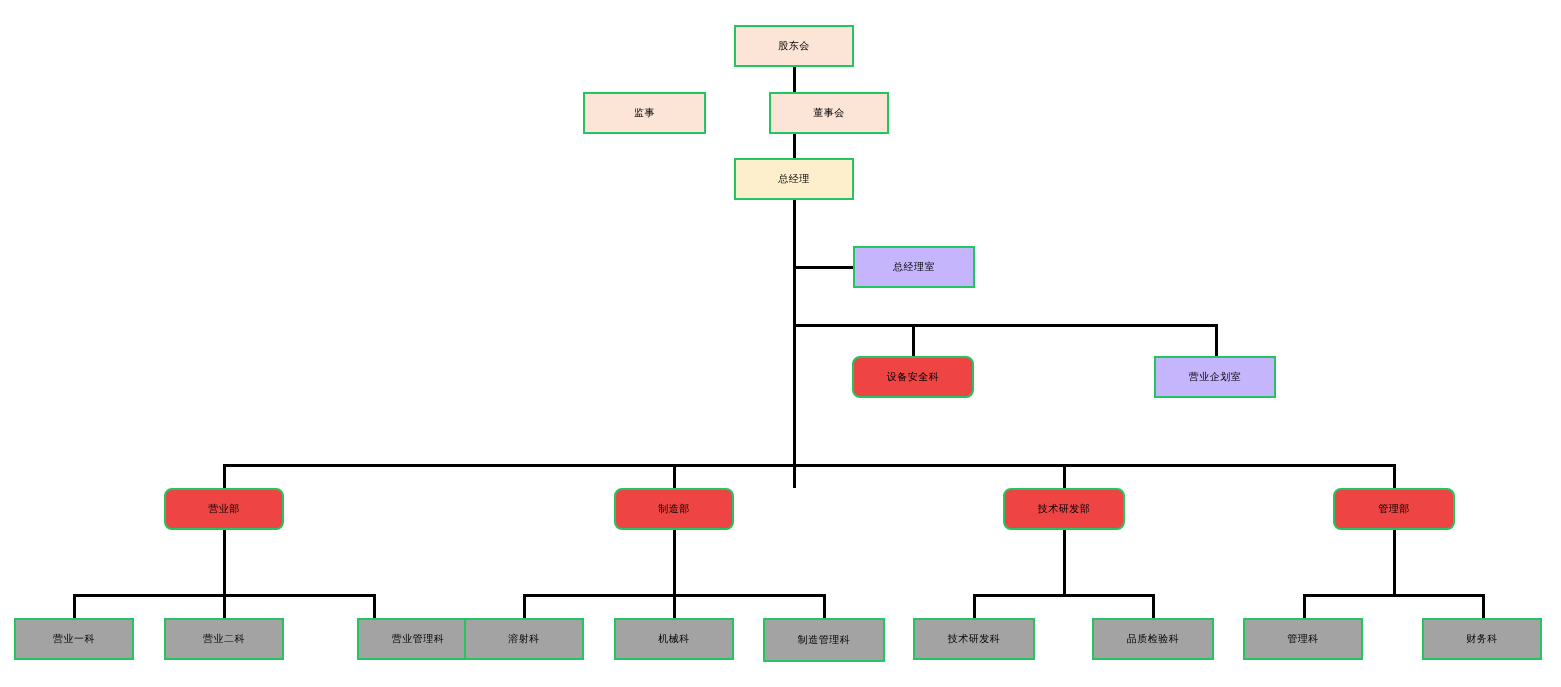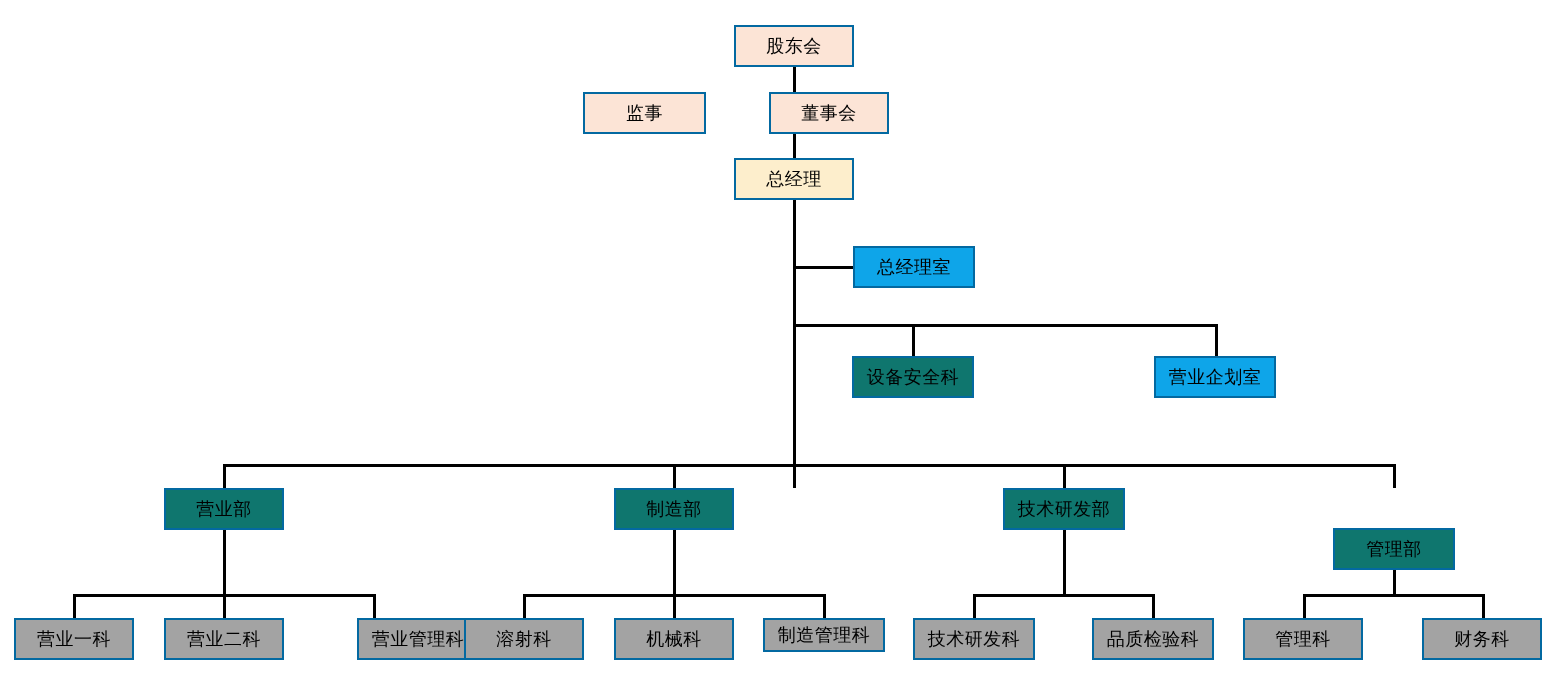--- a/index.html
+++ b/index.html
@@ -13,34 +13,34 @@
   #chart-root {
     position: relative;
     width: 1561px;
     height: 687px;
     background: #ffffff;
     overflow: hidden;
   }
   .node {
     position: absolute;
     box-sizing: border-box;
-    border: 2px solid #0369a1;
+    border: 2px solid #22c55e;
     display: flex;
     align-items: center;
     justify-content: center;
-    font-size: 18px;
+    font-size: 10px;
     color: #000000;
     line-height: 1;
     letter-spacing: 0.5px;
     white-space: nowrap;
   }
   .fill-pink   { background: #fce4d6; }
   .fill-yellow { background: #fdeecc; }
-  .fill-green  { background: #0ea5e9; }
-  .fill-blue   { background: #0f766e; }
+  .fill-green  { background: #c4b5fd; }
+  .fill-blue   { background: #ef4444; border-radius: 8px; }
   .fill-lblue  { background: #a3a3a3; }
 
   .conn {
     position: absolute;
     background: #000000;
   }
   .conn-v { width: 3px; }
   .conn-h { height: 3px; }
 </style>
 </head>
@@ -101,33 +101,33 @@
   <div class="node fill-blue" style="left:852px; top:356px; width:122px; height:42px;">设备安全科</div>
 
   <div class="node fill-green" style="left:1154px; top:356px; width:122px; height:42px;">营业企划室</div>
 
   <div class="node fill-blue" style="left:164px; top:488px; width:120px; height:42px;">营业部</div>
 
   <div class="node fill-blue" style="left:614px; top:488px; width:120px; height:42px;">制造部</div>
 
   <div class="node fill-blue" style="left:1003px; top:488px; width:122px; height:42px;">技术研发部</div>
 
-  <div class="node fill-blue" style="left:1333px; top:488px; width:122px; height:42px;margin-top:40px;">管理部</div>
+  <div class="node fill-blue" style="left:1333px; top:488px; width:122px; height:42px;">管理部</div>
 
   <div class="node fill-lblue" style="left:14px; top:618px; width:120px; height:42px;">营业一科</div>
 
   <div class="node fill-lblue" style="left:164px; top:618px; width:120px; height:42px;">营业二科</div>
 
   <div class="node fill-lblue" style="left:313px; top:618px; width:122px; height:42px;margin-left:44px;">营业管理科</div>
 
   <div class="node fill-lblue" style="left:464px; top:618px; width:120px; height:42px;">溶射科</div>
 
   <div class="node fill-lblue" style="left:614px; top:618px; width:120px; height:42px;">机械科</div>
 
-  <div class="node fill-lblue" style="left:763px; top:618px; width:122px; height:34px;">制造管理科</div>
+  <div class="node fill-lblue" style="left:763px; top:618px; width:122px; height:44px;">制造管理科</div>
 
   <div class="node fill-lblue" style="left:913px; top:618px; width:122px; height:42px;">技术研发科</div>
 
   <div class="node fill-lblue" style="left:1092px; top:618px; width:122px; height:42px;">品质检验科</div>
 
   <div class="node fill-lblue" style="left:1422px; top:618px; width:120px; height:42px;">财务科</div>
 
   <div class="node fill-lblue" style="left:1243px; top:618px; width:120px; height:42px;">管理科</div>
 
 </div>

